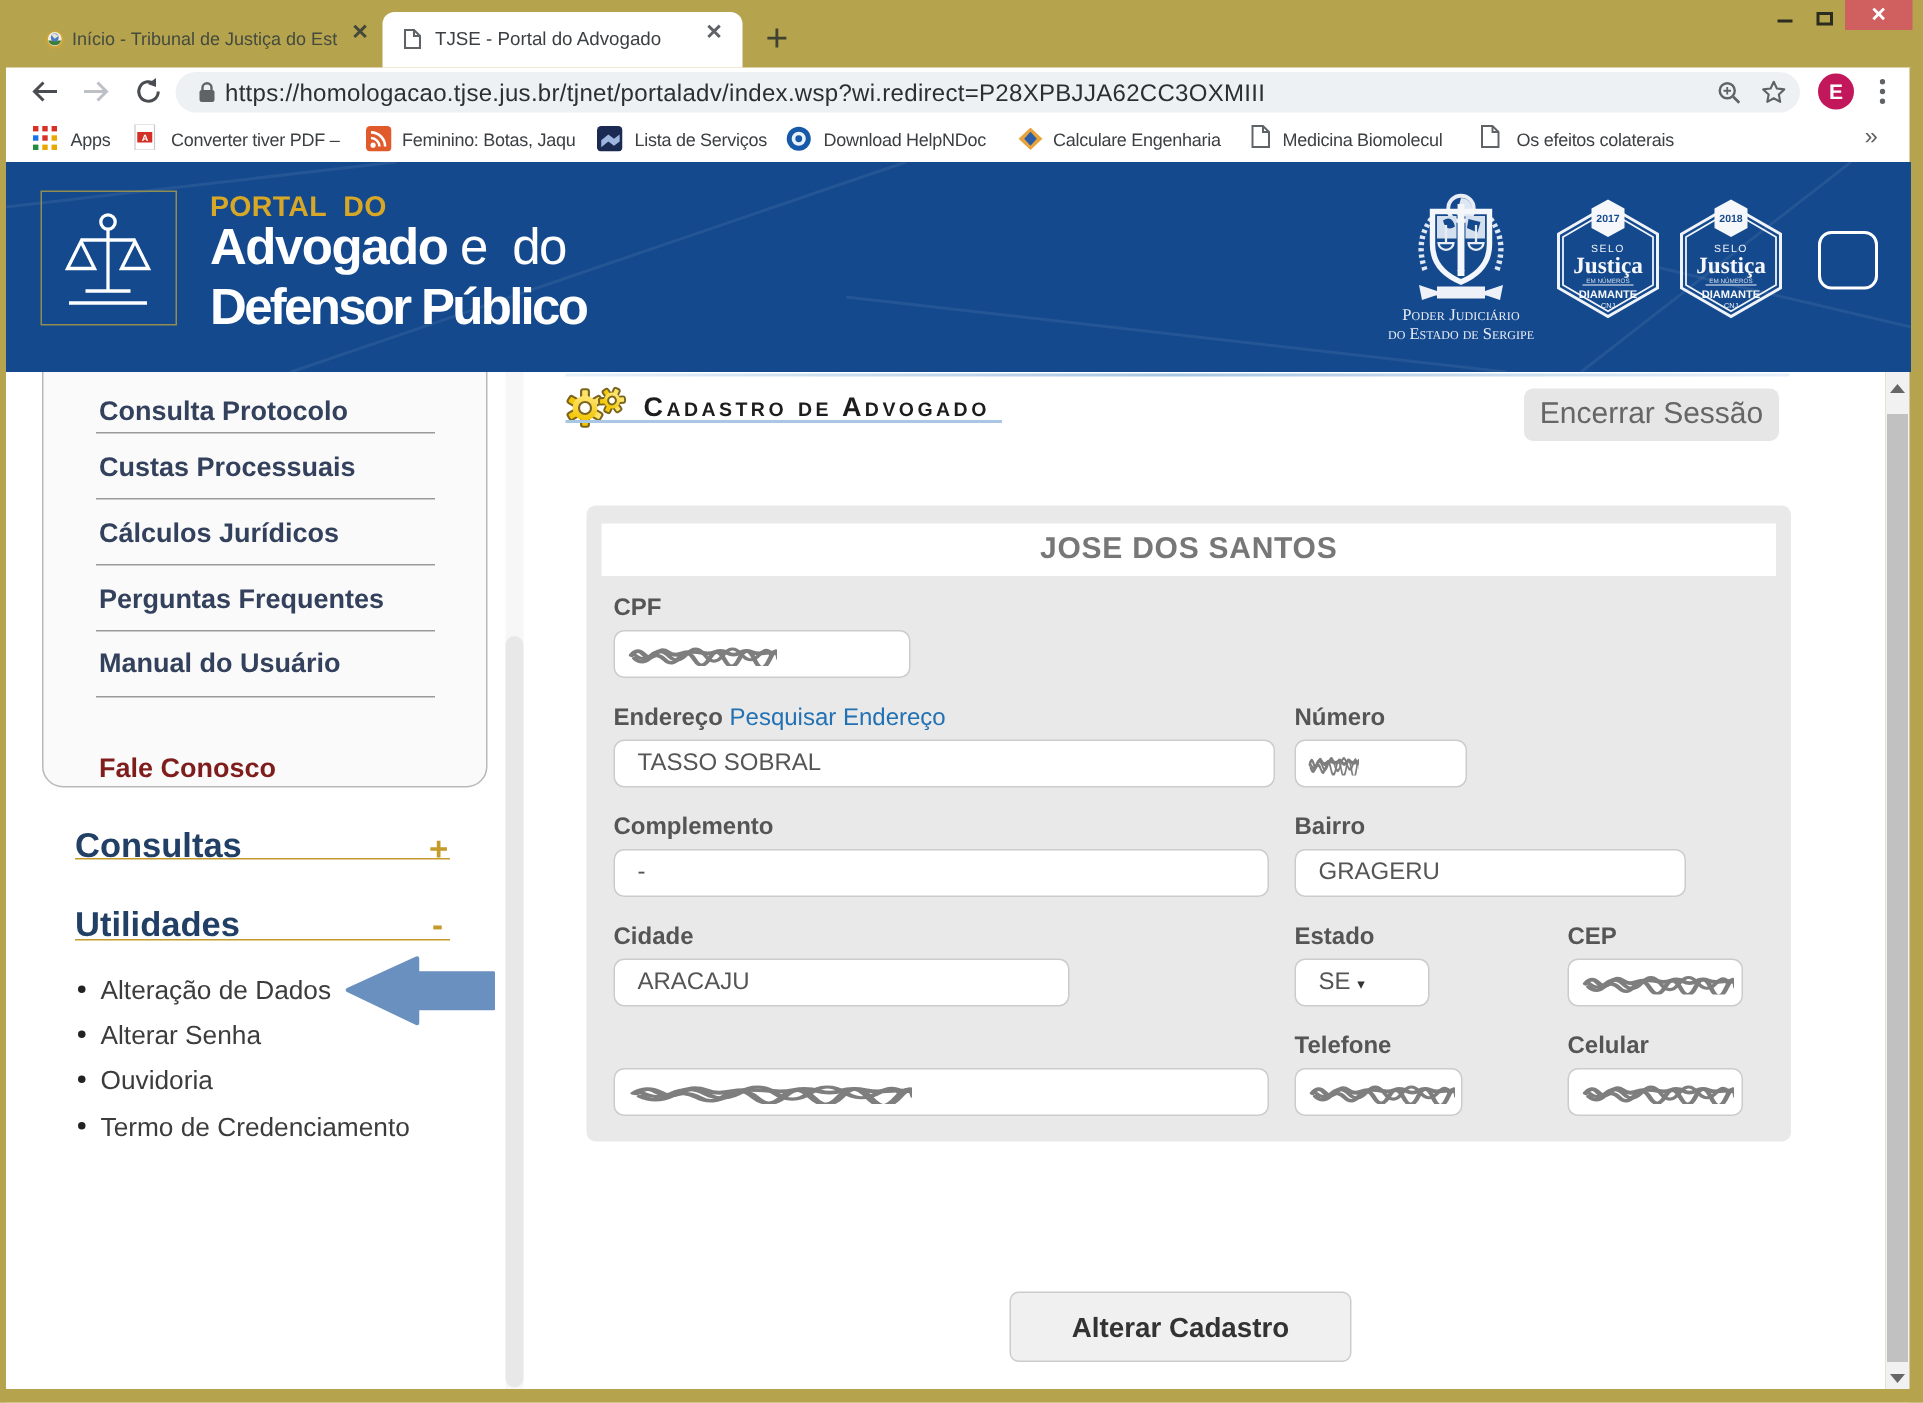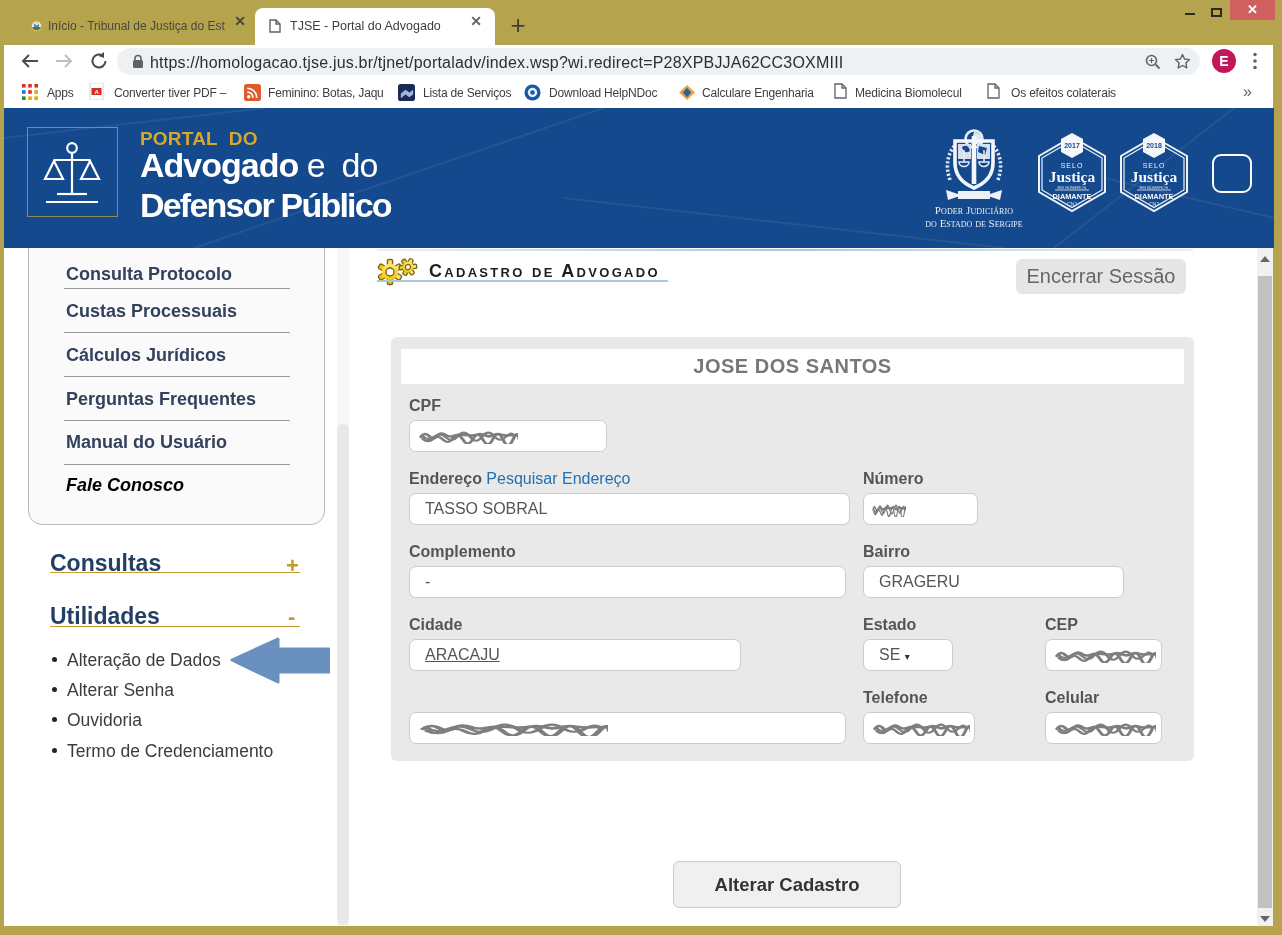--- a/index.html
+++ b/index.html
@@ -272,21 +272,21 @@
 <div class="abs mitem" style="left:66px; top:264px;">Consulta Protocolo</div>
 <div class="abs msep" style="left:64px; top:288px;"></div>
 <div class="abs mitem" style="left:66px; top:301px;">Custas Processuais</div>
 <div class="abs msep" style="left:64px; top:332px;"></div>
 <div class="abs mitem" style="left:66px; top:345px;">Cálculos Jurídicos</div>
 <div class="abs msep" style="left:64px; top:376px;"></div>
 <div class="abs mitem" style="left:66px; top:389px;">Perguntas Frequentes</div>
 <div class="abs msep" style="left:64px; top:420px;"></div>
 <div class="abs mitem" style="left:66px; top:432px;">Manual do Usuário</div>
 <div class="abs msep" style="left:64px; top:464px;"></div>
-<div class="abs mitem" style="left:66px; top:475px; color:#000000;font-style:italic;">Fale Conosco</div>
+<div class="abs mitem" style="left:66px; top:502px; color:#7f1d1d;">Fale Conosco</div>
 
 <div class="abs shead" style="left:50px; top:550px;">Consultas</div>
 <div class="abs sheadline" style="left:50px; top:572px;"></div>
 <div class="abs splus" style="left:286px; top:553px;">+</div>
 <div class="abs shead" style="left:50px; top:603px;">Utilidades</div>
 <div class="abs sheadline" style="left:50px; top:626px;"></div>
 <div class="abs splus" style="left:288px; top:604px;">-</div>
 
 <div class="abs bdot" style="left:52px; top:657px;"></div>
 <div class="abs bullet" style="left:67px; top:650px;">Alteração de Dados</div>
@@ -359,21 +359,21 @@
           <path d="M5,11 q5,6 10,0 t10,1 t10,-2 t10,2 t10,-1 t10,1 t10,-1 t10,1 t10,0 t6,-1" stroke-width="3.2"></path>
           <path d="M4,6 q6,9 12,2 t12,1 t12,-2 t12,1 t12,0 t12,-1 t12,1 t8,0" stroke-width="2.8"></path>
         </g>
       </svg>
     </div>
   <div class="abs flabel" style="left:18px; top:206px;">Complemento</div>
   <div class="abs finput" style="left:18px; top:229px; width:437px;">-</div>
   <div class="abs flabel" style="left:472px; top:206px;">Bairro</div>
   <div class="abs finput" style="left:472px; top:229px; width:261px;">GRAGERU</div>
   <div class="abs flabel" style="left:18px; top:279px;">Cidade</div>
-  <div class="abs finput" style="left:18px; top:302px; width:332px;text-decoration:underline;">ARACAJU</div>
+  <div class="abs finput" style="left:18px; top:302px; width:304px;">ARACAJU</div>
   <div class="abs flabel" style="left:472px; top:279px;">Estado</div>
   <div class="abs finput" style="left:472px; top:302px; width:90px;">SE <span style="font-size:10px; color:#333;">▾</span></div>
   <div class="abs flabel" style="left:654px; top:279px;">CEP</div>
   <div class="abs finput" style="left:654px; top:302px; width:117px;">
       <svg style="position:absolute;left:8px;top:10px;" width="102" height="13" viewBox="0 0 100 18" preserveAspectRatio="none">
         <g fill="none" stroke="#787878" stroke-width="3.6" stroke-linecap="round" opacity="0.95">
           <path d="M3,8 q4,-7 8,-1 t8,0 t8,-2 t8,2 t8,-2 t8,1 t8,-1 t8,1 t8,0 t8,-1 t8,1 t8,0 t6,0"></path>
           <path d="M5,11 q5,6 10,0 t10,1 t10,-2 t10,2 t10,-1 t10,1 t10,-1 t10,1 t10,0 t6,-1" stroke-width="3.2"></path>
           <path d="M4,6 q6,9 12,2 t12,1 t12,-2 t12,1 t12,0 t12,-1 t12,1 t8,0" stroke-width="2.8"></path>
         </g>

